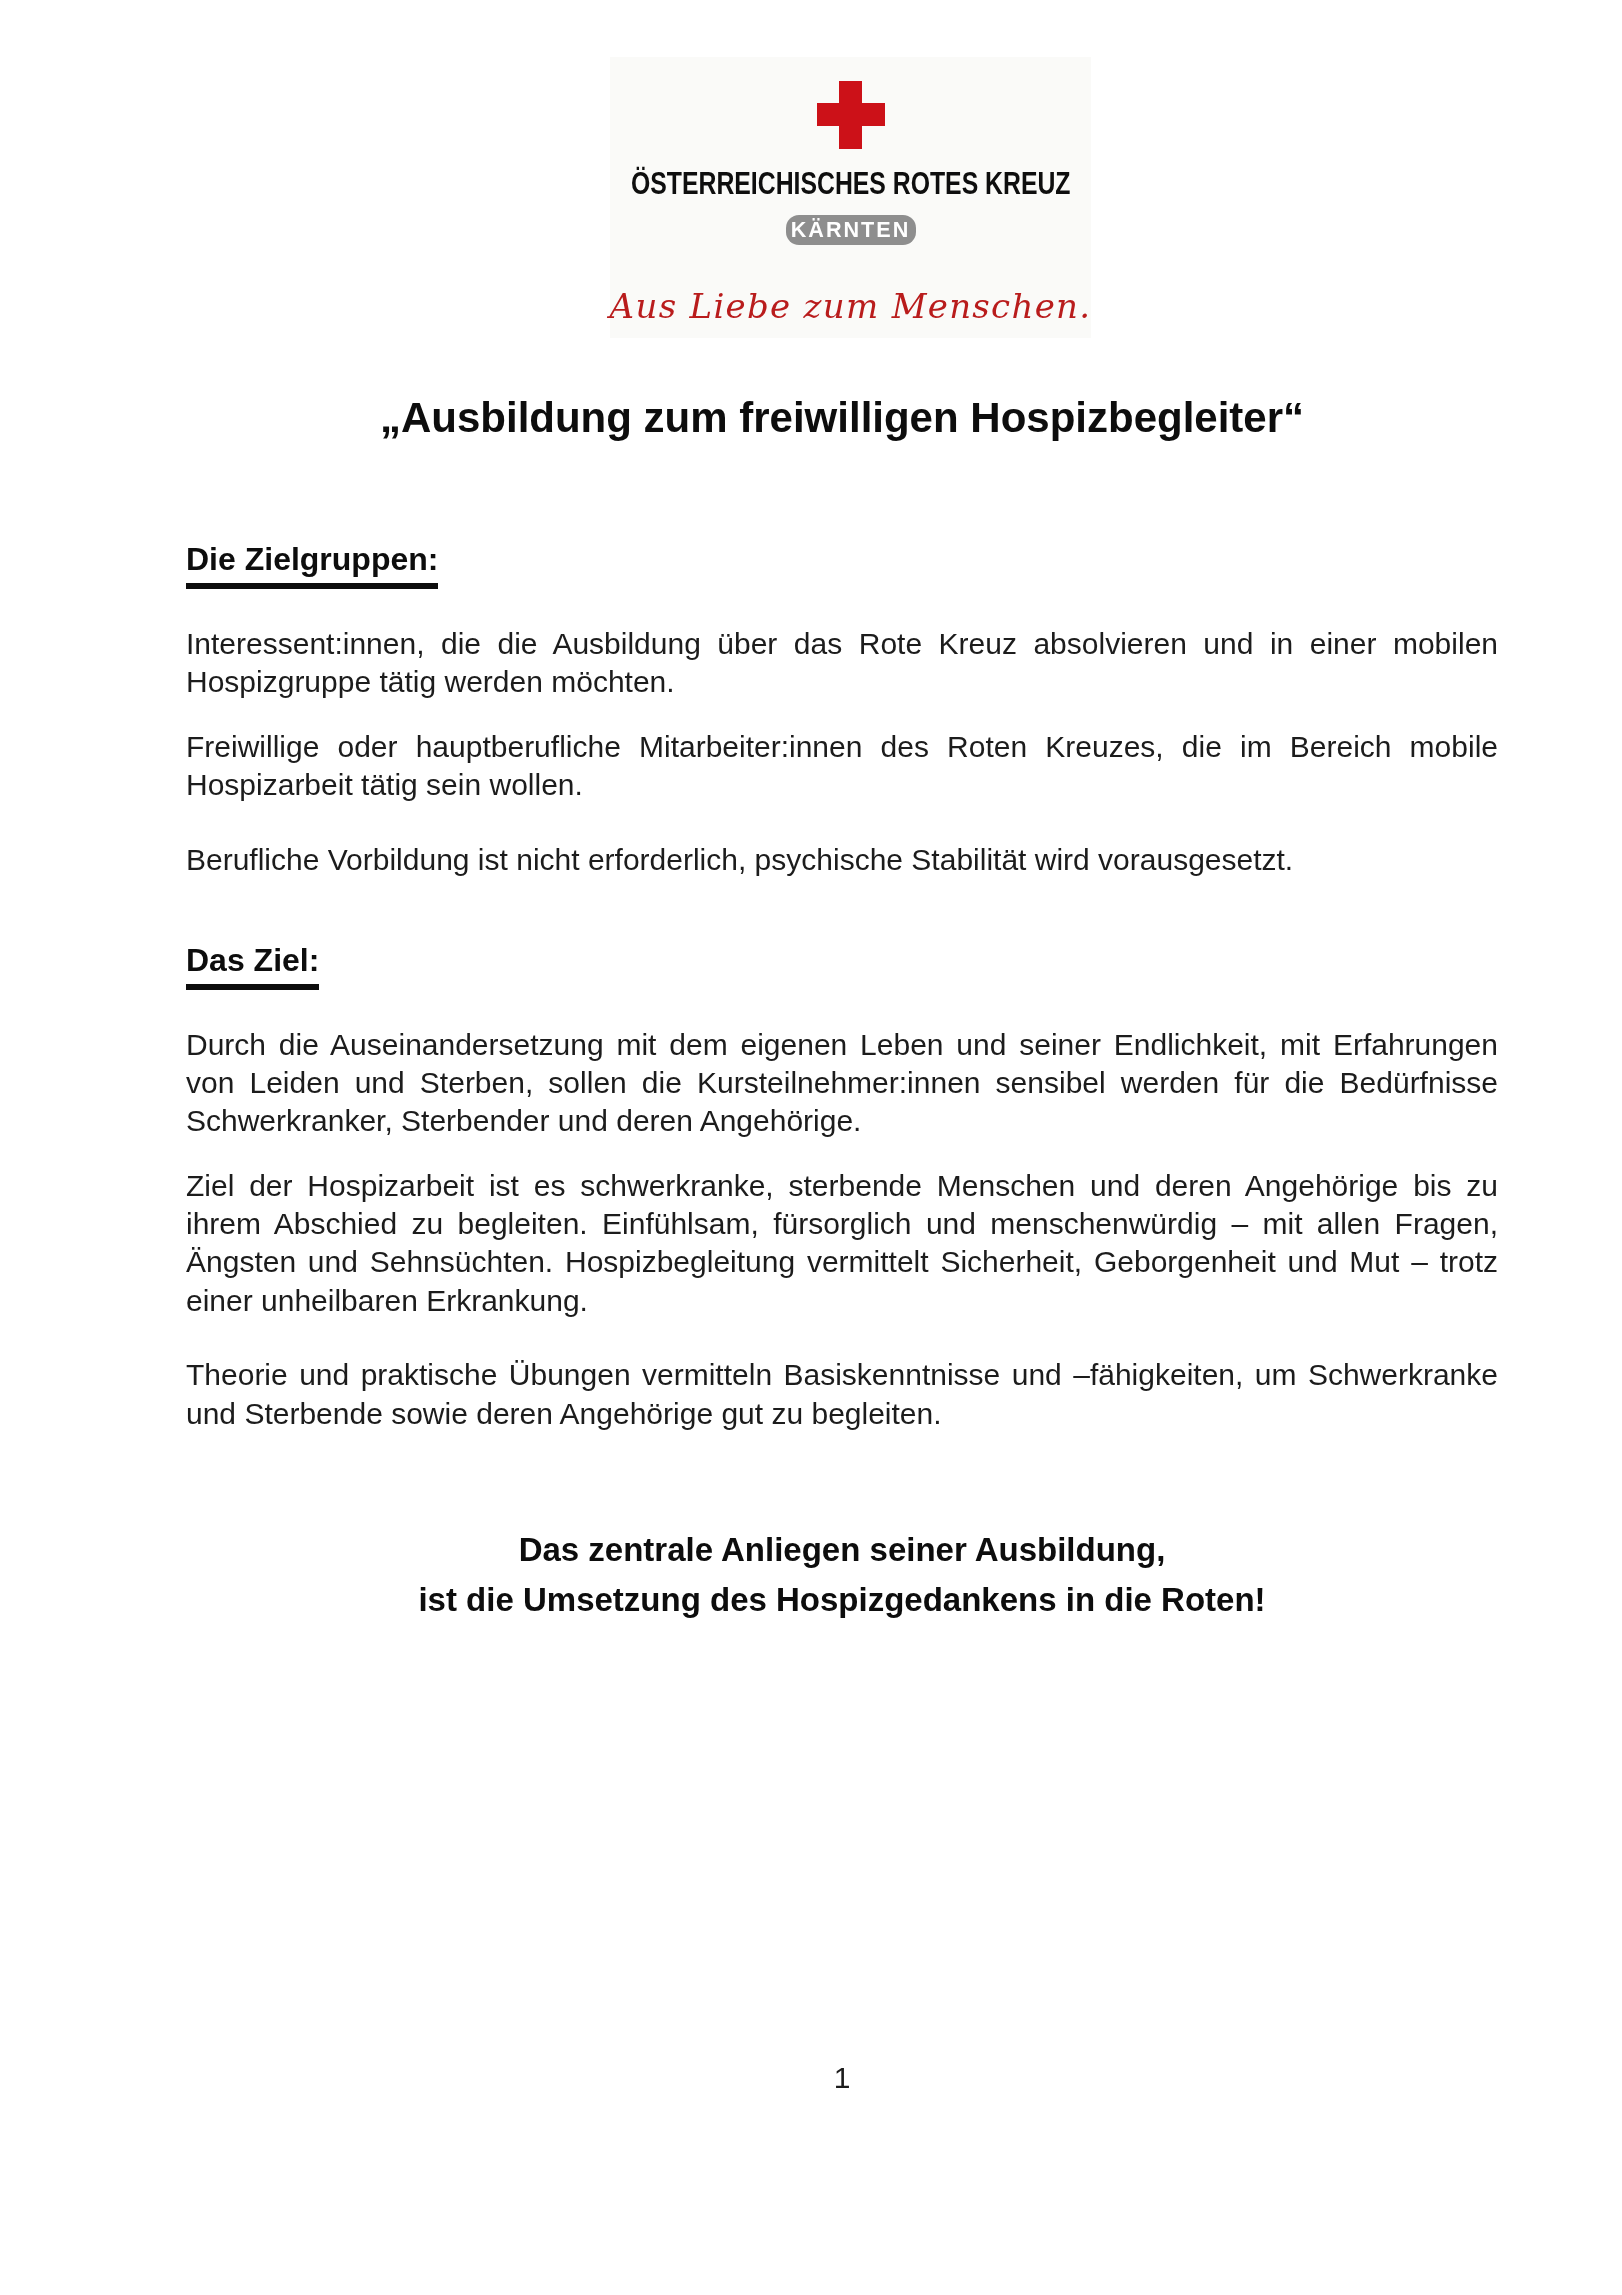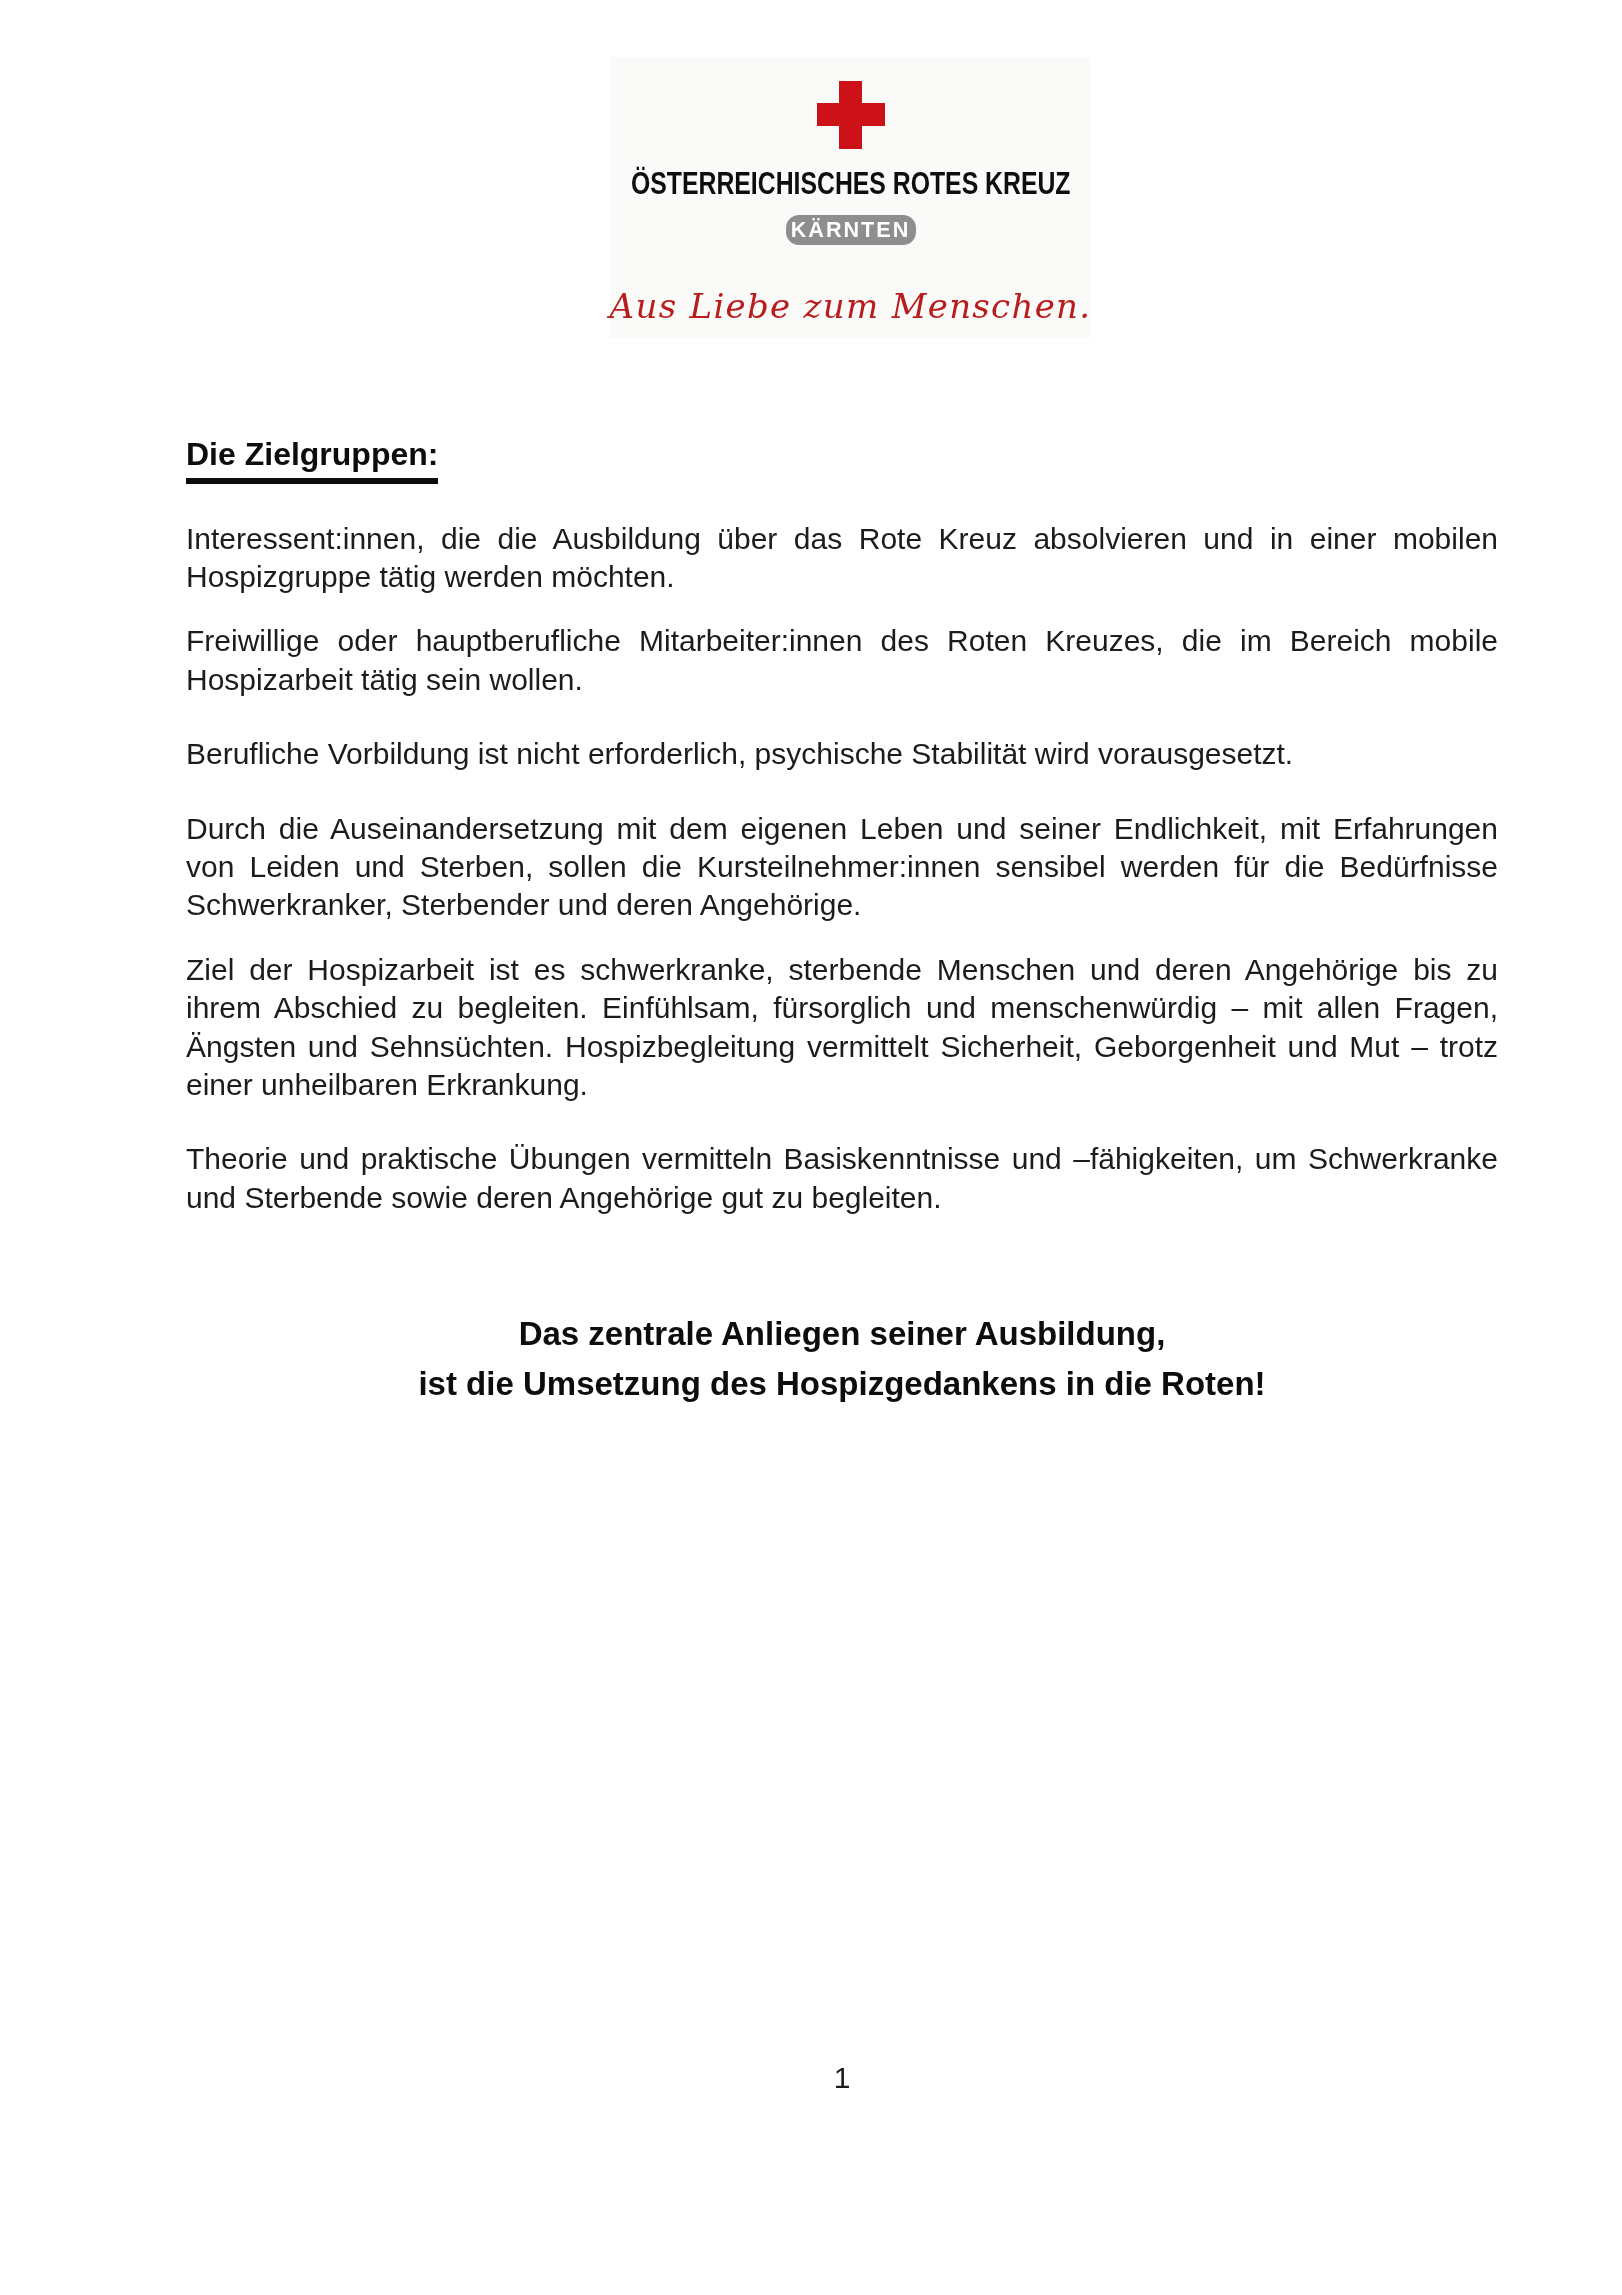--- a/index.html
+++ b/index.html
@@ -109,31 +109,35 @@
 
 <div class="page">
 
   <div class="logo-block">
     <div class="cross"></div>
     <div class="org-name">ÖSTERREICHISCHES ROTES KREUZ</div>
     <div class="region-badge">KÄRNTEN</div>
     <div class="tagline">Aus Liebe zum Menschen.</div>
   </div>
 
+  <h1 class="doc-title">„Ausbildung zum freiwilligen Hospizbegleiter“</h1>
 
   <section>
     <h2 class="section-heading">
       <span>Die Zielgruppen:</span>
     </h2>
     <p class="para">Interessent:innen, die die Ausbildung über das Rote Kreuz absolvieren und in einer mobilen Hospizgruppe tätig werden möchten.</p>
     <p class="para first">Freiwillige oder hauptberufliche Mitarbeiter:innen des Roten Kreuzes, die im Bereich mobile Hospizarbeit tätig sein wollen.</p>
     <p class="para">Berufliche Vorbildung ist nicht erforderlich, psychische Stabilität wird vorausgesetzt.</p>
   </section>
 
   <section>
+    <h2 class="section-heading second">
+      <span>Das Ziel:</span>
+    </h2>
     <p class="para">Durch die Auseinandersetzung mit dem eigenen Leben und seiner Endlichkeit, mit Erfahrungen von Leiden und Sterben, sollen die Kursteilnehmer:innen sensibel werden für die Bedürfnisse Schwerkranker, Sterbender und deren Angehörige.</p>
     <p class="para first">Ziel der Hospizarbeit ist es schwerkranke, sterbende Menschen und deren Angehörige bis zu ihrem Abschied zu begleiten. Einfühlsam, fürsorglich und menschenwürdig – mit allen Fragen, Ängsten und Sehnsüchten. Hospizbegleitung vermittelt Sicherheit, Geborgenheit und Mut – trotz einer unheilbaren Erkrankung.</p>
     <p class="para">Theorie und praktische Übungen vermitteln Basiskenntnisse und –fähigkeiten, um Schwerkranke und Sterbende sowie deren Angehörige gut zu begleiten.</p>
   </section>
 
   <div class="callout">
     <div>Das zentrale Anliegen seiner Ausbildung,</div>
     <div>ist die Umsetzung des Hospizgedankens in die Roten!</div>
   </div>
 

